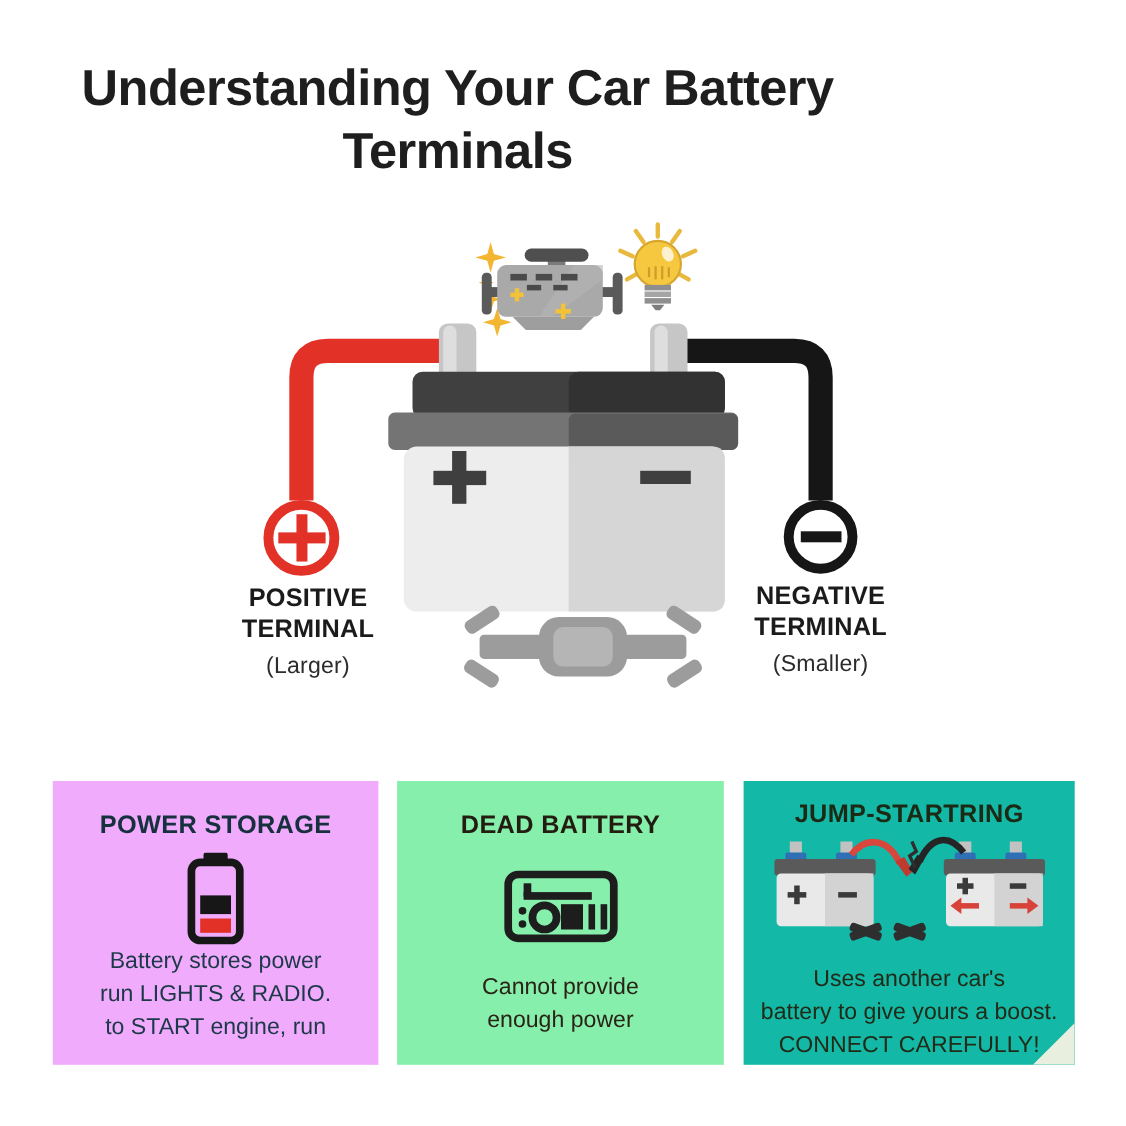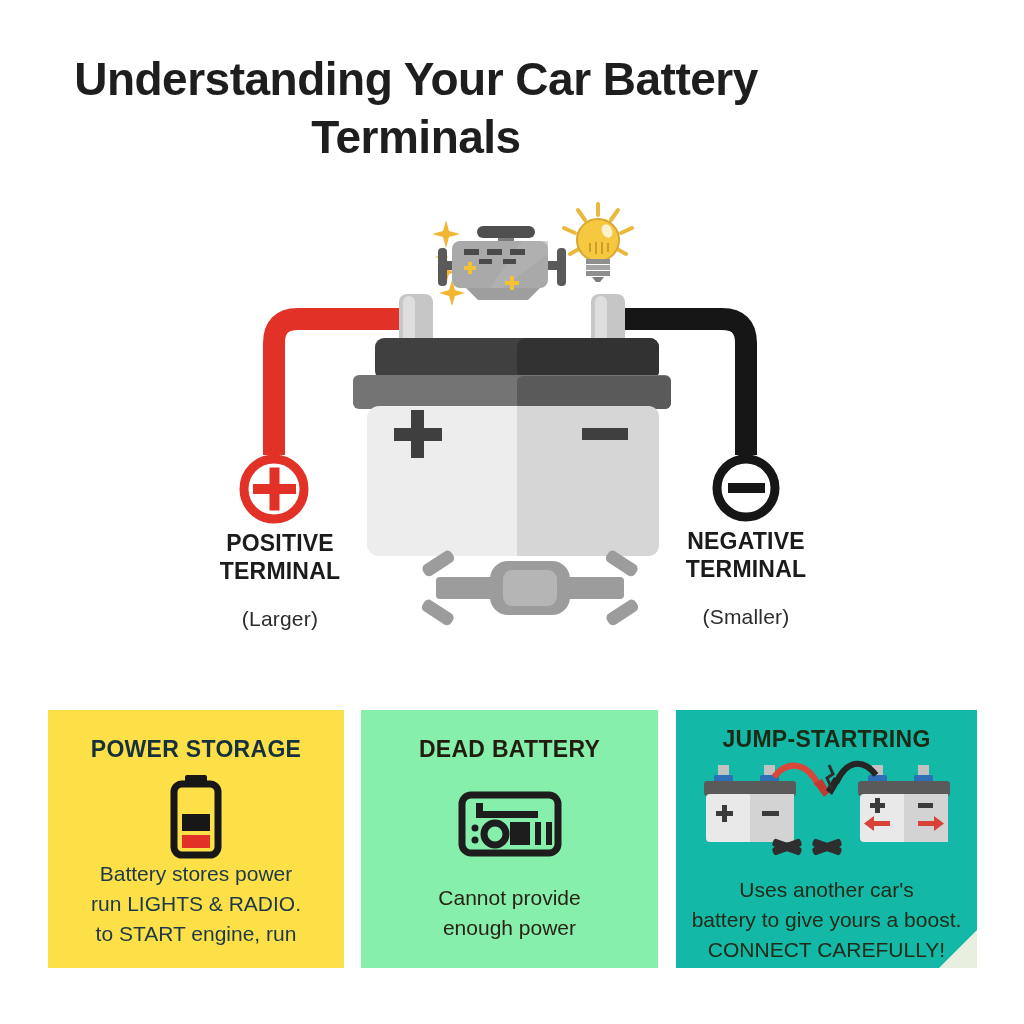--- a/index.html
+++ b/index.html
@@ -9,30 +9,30 @@
   
   .title{position:absolute;top:50px;left:0;width:832px;text-align:center;
          font-size:46px;line-height:58px;font-weight:bold;color:#1e1e1e;letter-spacing:-0.5px;}
 
   
   svg.diagram{position:absolute;top:0;left:0;}
 
   
   .terminal-label{position:absolute;width:200px;text-align:center;color:#1b1b1b;
                   font-size:23px;line-height:28px;font-weight:bold;letter-spacing:0.2px;}
-  .terminal-label .sub{font-weight:normal;font-size:21px;color:#2c2c2c;margin-top:20px;}
+  .terminal-label .sub{font-weight:normal;font-size:21px;color:#2c2c2c;margin-top:7px;}
   .pos-label{left:180px;top:529px;}
   .neg-label{left:646px;top:527px;}
 
   
   .card{position:absolute;top:710px;height:258px;}
   .card h2{margin:26px 0 0 0;text-align:center;font-size:23px;letter-spacing:0.3px;}
   .card .card-icon{display:flex;justify-content:center;}
   .card .card-text{text-align:center;font-size:21px;line-height:30px;}
-  .card-blue{left:48px;width:296px;background:#fde047;}
+  .card-blue{left:48px;width:296px;background:#f0abfc;}
   .card-blue h2{color:#16303d;}
   .card-blue .card-text{color:#1d3848;}
   .card-blue .card-icon{margin-top:12px;}
   .card-blue .card-text{}
   .card-yellow{left:361px;width:297px;background:#86efac;}
   .card-yellow h2{color:#221d10;}
   .card-yellow .card-text{color:#2a2417;}
   .card-yellow .card-icon{margin-top:28px;}
   .card-yellow .card-text{margin-top:26px;}
   .card-green{left:676px;width:301px;background:#14b8a6;overflow:hidden;}

